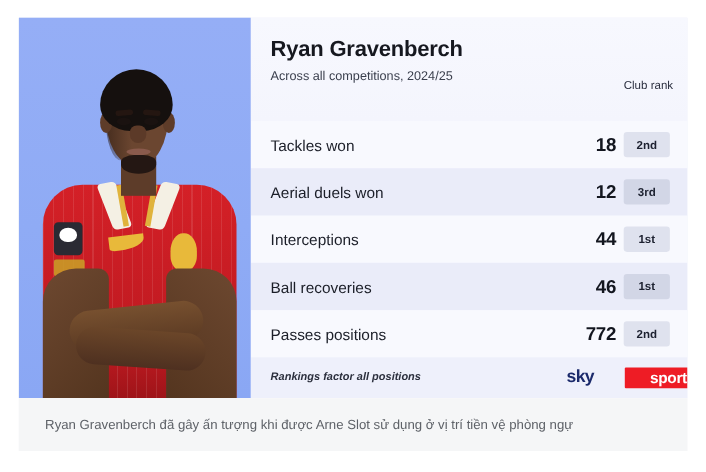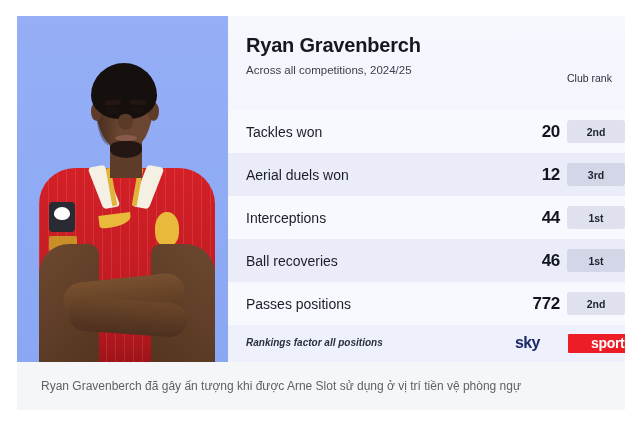--- a/index.html
+++ b/index.html
@@ -326,21 +326,21 @@
     width: 122px;
     text-align: right;
     font-size: 17px;
     font-weight: bold;
     color: #13161f;
     letter-spacing: -0.3px;
   }
   .rank-badge {
     position: absolute;
     left: 339px;
-    width: 58px;
+    width: 42px;
     height: 23px;
     border-radius: 3px;
     background: #d6d9e8;
     display: flex;
     align-items: center;
     justify-content: center;
     font-size: 10.5px;
     font-weight: bold;
     color: #1d2130;
   }
@@ -455,21 +455,21 @@
       <div class="panel-head">
         <div class="player-name">Ryan Gravenberch</div>
         <div class="subtitle">Across all competitions, 2024/25</div>
         <div class="club-rank-head">Club rank</div>
       </div>
 
       <div class="rows">
 
         <div class="row odd">
           <span class="row-label">Tackles won</span>
-          <span class="row-value">20</span>
+          <span class="row-value">18</span>
           <span class="rank-badge">2nd</span>
         </div>
 
         <div class="row even">
           <span class="row-label">Aerial duels won</span>
           <span class="row-value">12</span>
           <span class="rank-badge">3rd</span>
         </div>
 
         <div class="row odd">

